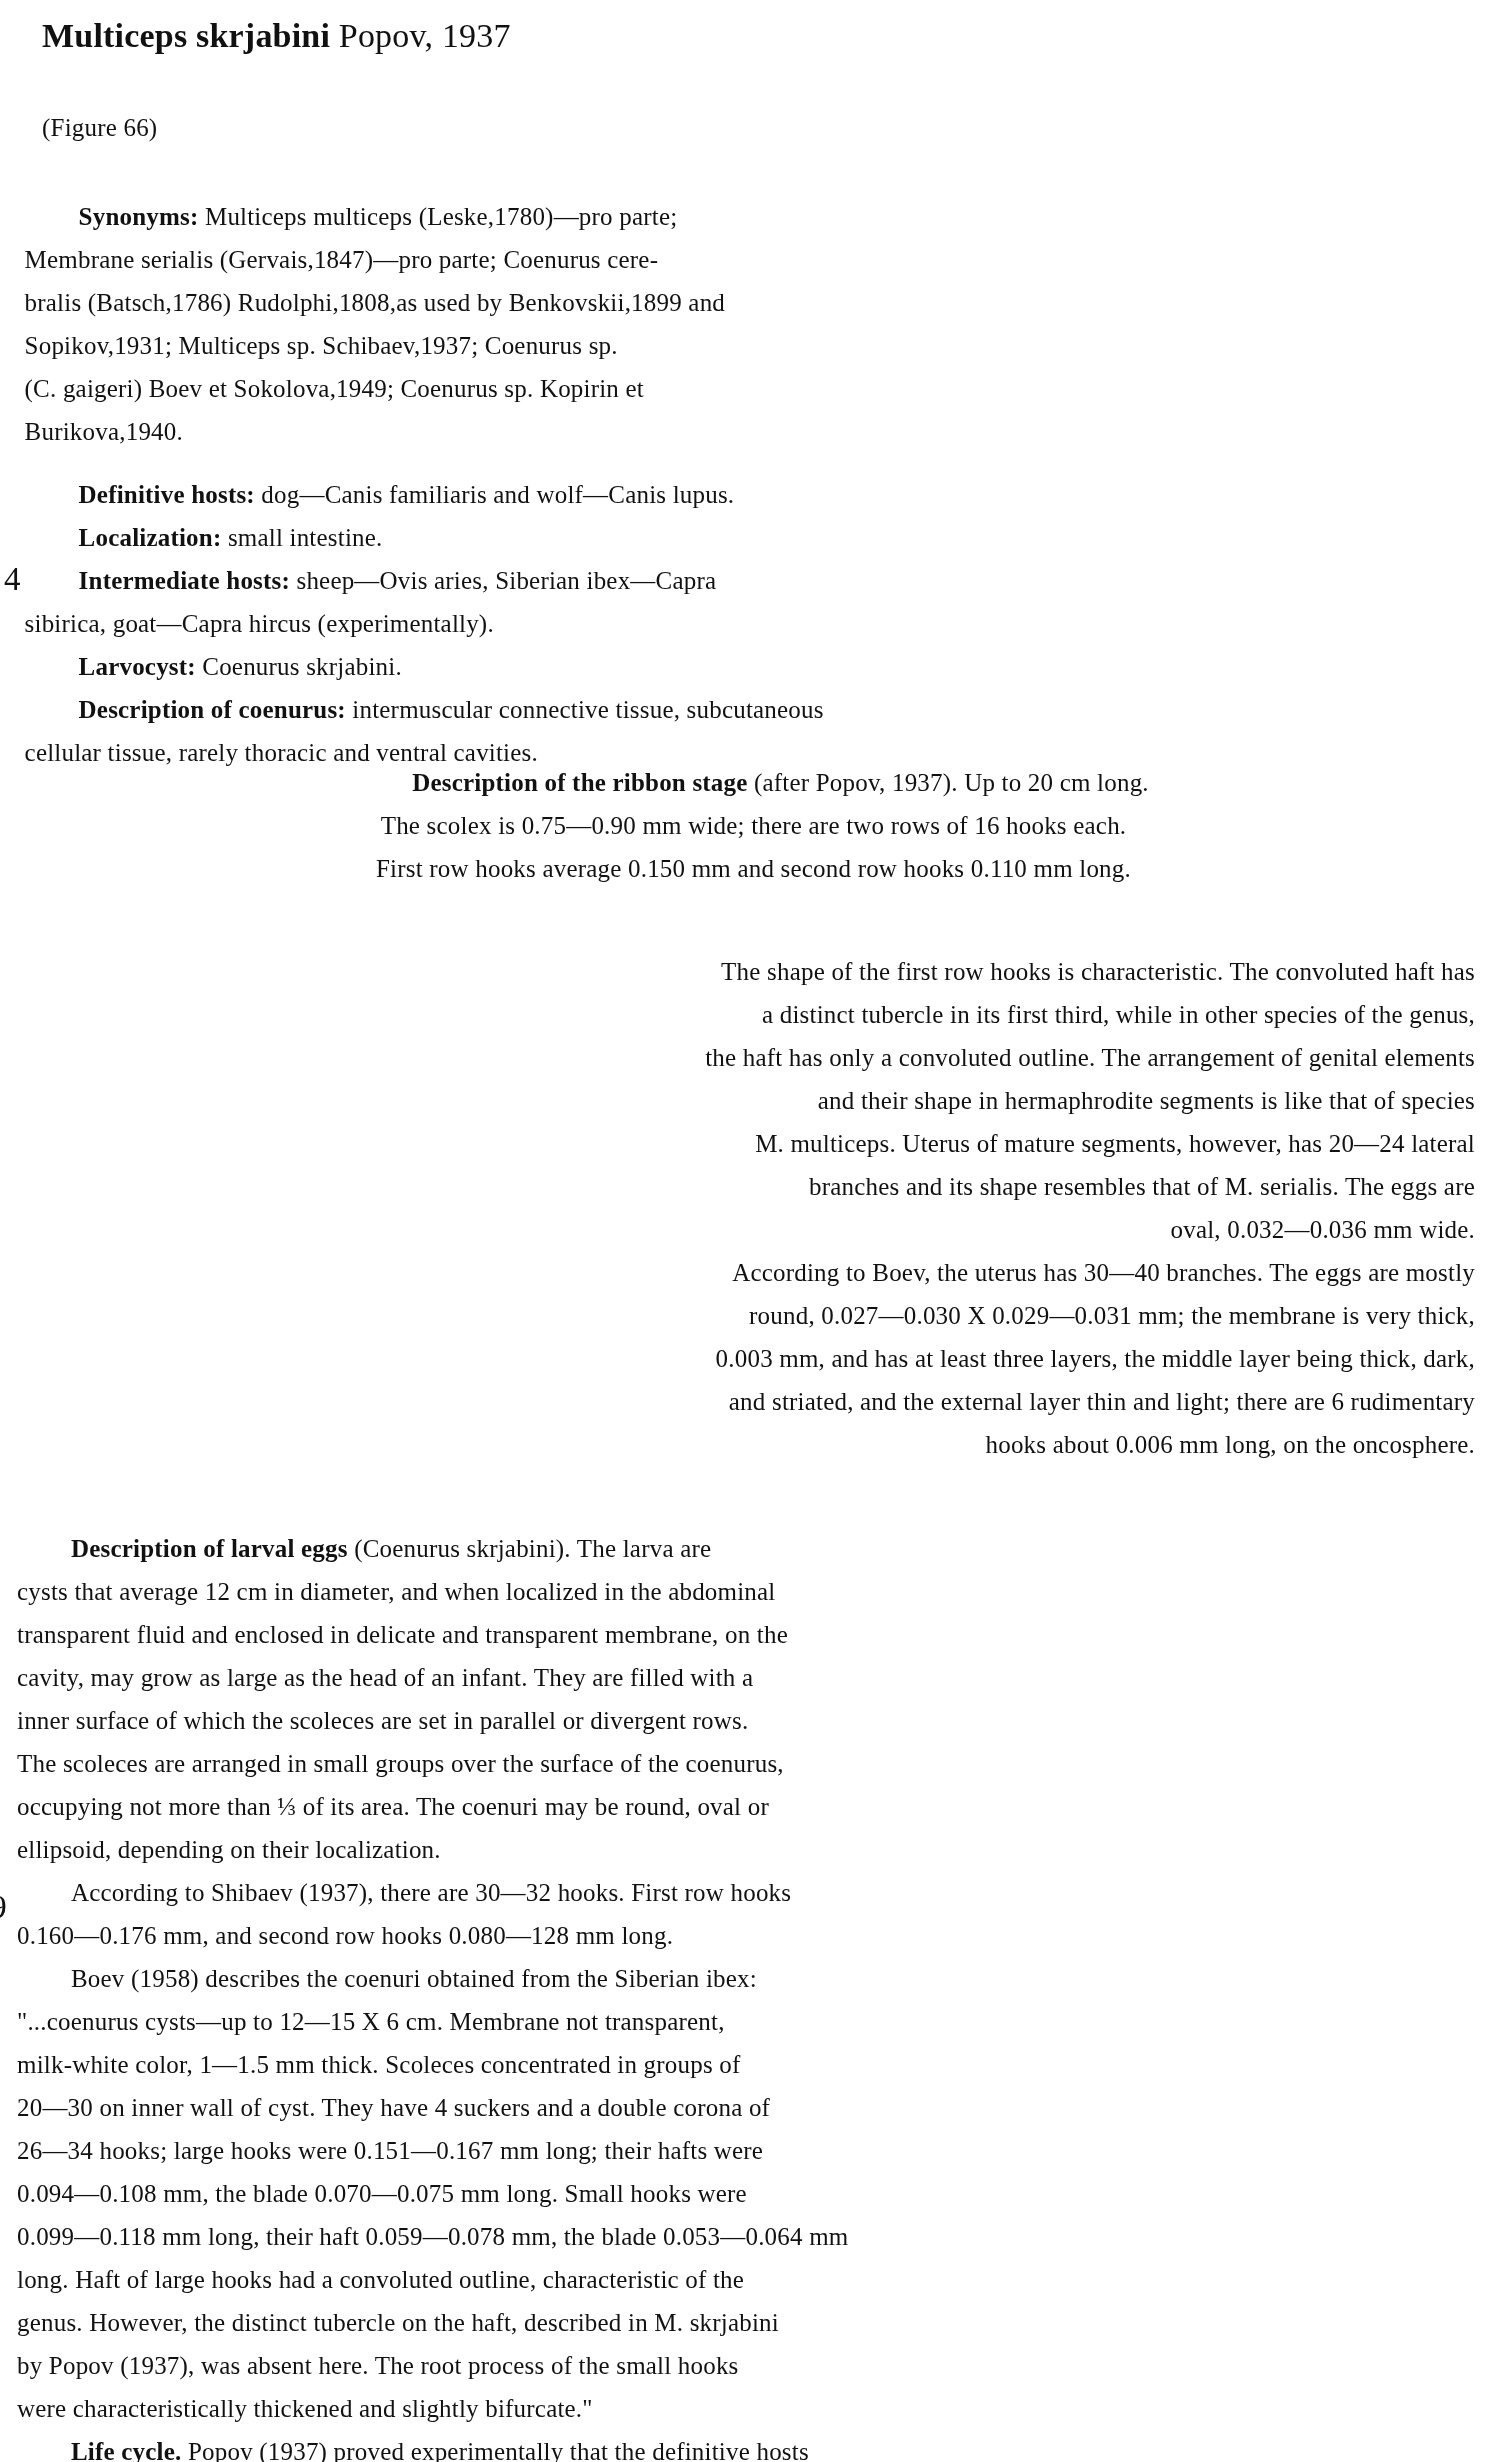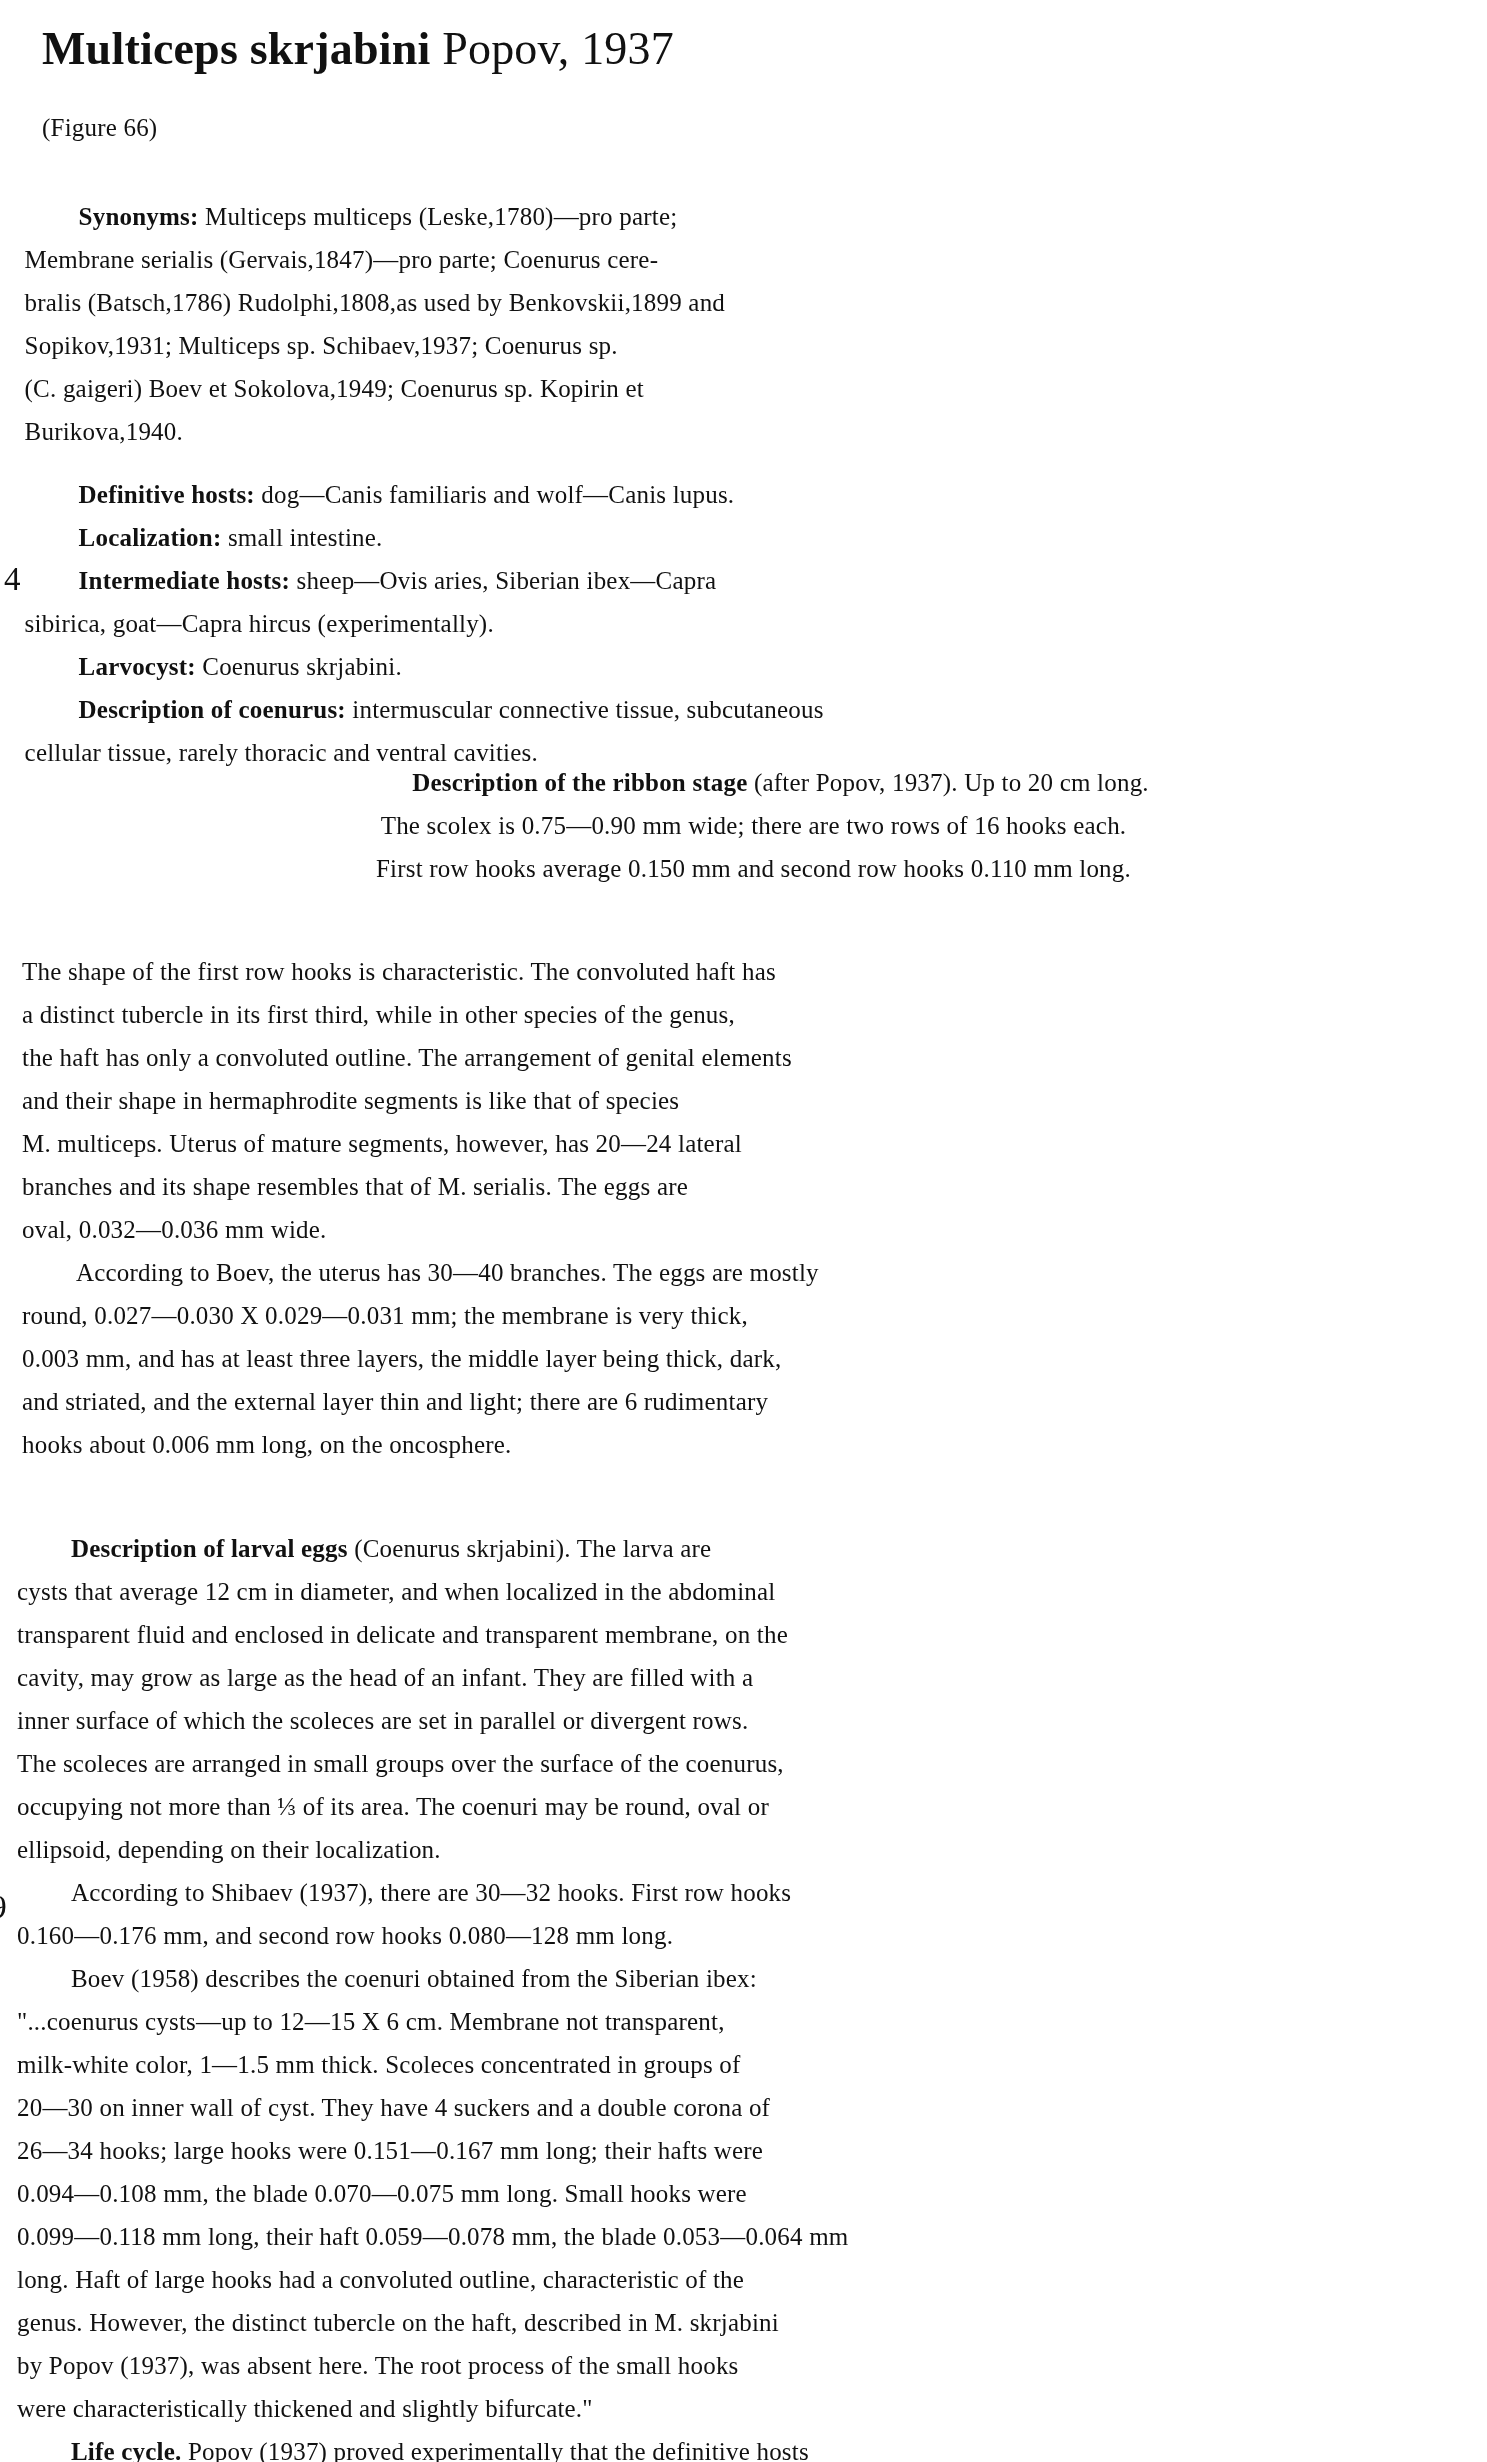--- a/index.html
+++ b/index.html
@@ -1,20 +1,20 @@
 <!DOCTYPE html>
 <html style="font-size:7.9px"><head>
 <meta charset="utf-8">
 <style>
   html, body { margin: 0; padding: 0; background: #ffffff; }
   body { width: 1487px; height: 2634px; position: relative; overflow: hidden; color: #111; }
   .page { position: absolute; left: 0; top: 0; width: 1487px; height: 2634px; background: #fff; }
   .typed { font-family: "Liberation Serif", "DejaVu Serif", serif; font-size: 25px; line-height: 43px; letter-spacing: 0.2px; }
   .bold { font-weight: bold; }
-  .title { position: absolute; left: 42px; top: 27px; font-size: 46px; }
+  .title { position: absolute; left: 42px; top: 14px; font-size: 34px; }
   .figref { position: absolute; left: 42px; top: 106px; }
   .block { position: absolute; left: 24.6px; width: 1453px; }
   .line { white-space: nowrap; display: block; height: 43px; }
   .indent-s { padding-left: 54px; }
   .margin-mark { position: absolute; left: 3.9px; font-family: "Liberation Serif", serif; font-size: 33px; }
   .syn { top: 195px; }
   .hosts { top: 473px; }
   .ribbon { top: 761px; text-align: center; }
   .shape { top: 950px; }
   .larval { top: 1527px; }
@@ -50,21 +50,21 @@
   </div>
 
   <div class="margin-mark" style="top:561px;">4</div>
 
   <div class="typed block ribbon" style="left:27px;">
     <span class="line indent-s"><span class="bold">Description of the ribbon stage</span><span> (after Popov, 1937).  Up to 20 cm long.</span></span>
     <span class="line">The scolex is 0.75—0.90 mm wide;  there are two rows of 16 hooks each.</span>
     <span class="line">First row hooks average 0.150 mm and second row hooks 0.110 mm long.</span>
   </div>
 
-  <div class="typed block shape" style="left:22px;">
+  <div class="typed block shape" style="left:22px;text-align:right;">
     <span class="line">The shape of the first row hooks is characteristic.  The convoluted haft has</span>
     <span class="line">a distinct tubercle in its first third, while in other species of the genus,</span>
     <span class="line">the haft has only a convoluted outline.  The arrangement of genital elements</span>
     <span class="line">and their shape in hermaphrodite segments is like that of species</span>
     <span class="line">M. multiceps.  Uterus of mature segments, however, has 20—24 lateral</span>
     <span class="line">branches and its shape resembles that of M. serialis.  The eggs are</span>
     <span class="line">oval, 0.032—0.036 mm wide.</span>
     <span class="line indent-s">According to Boev, the uterus has 30—40 branches.  The eggs are mostly</span>
     <span class="line">round, 0.027—0.030 X 0.029—0.031 mm; the membrane is very thick,</span>
     <span class="line">0.003 mm, and has at least three layers, the middle layer being thick, dark,</span>

